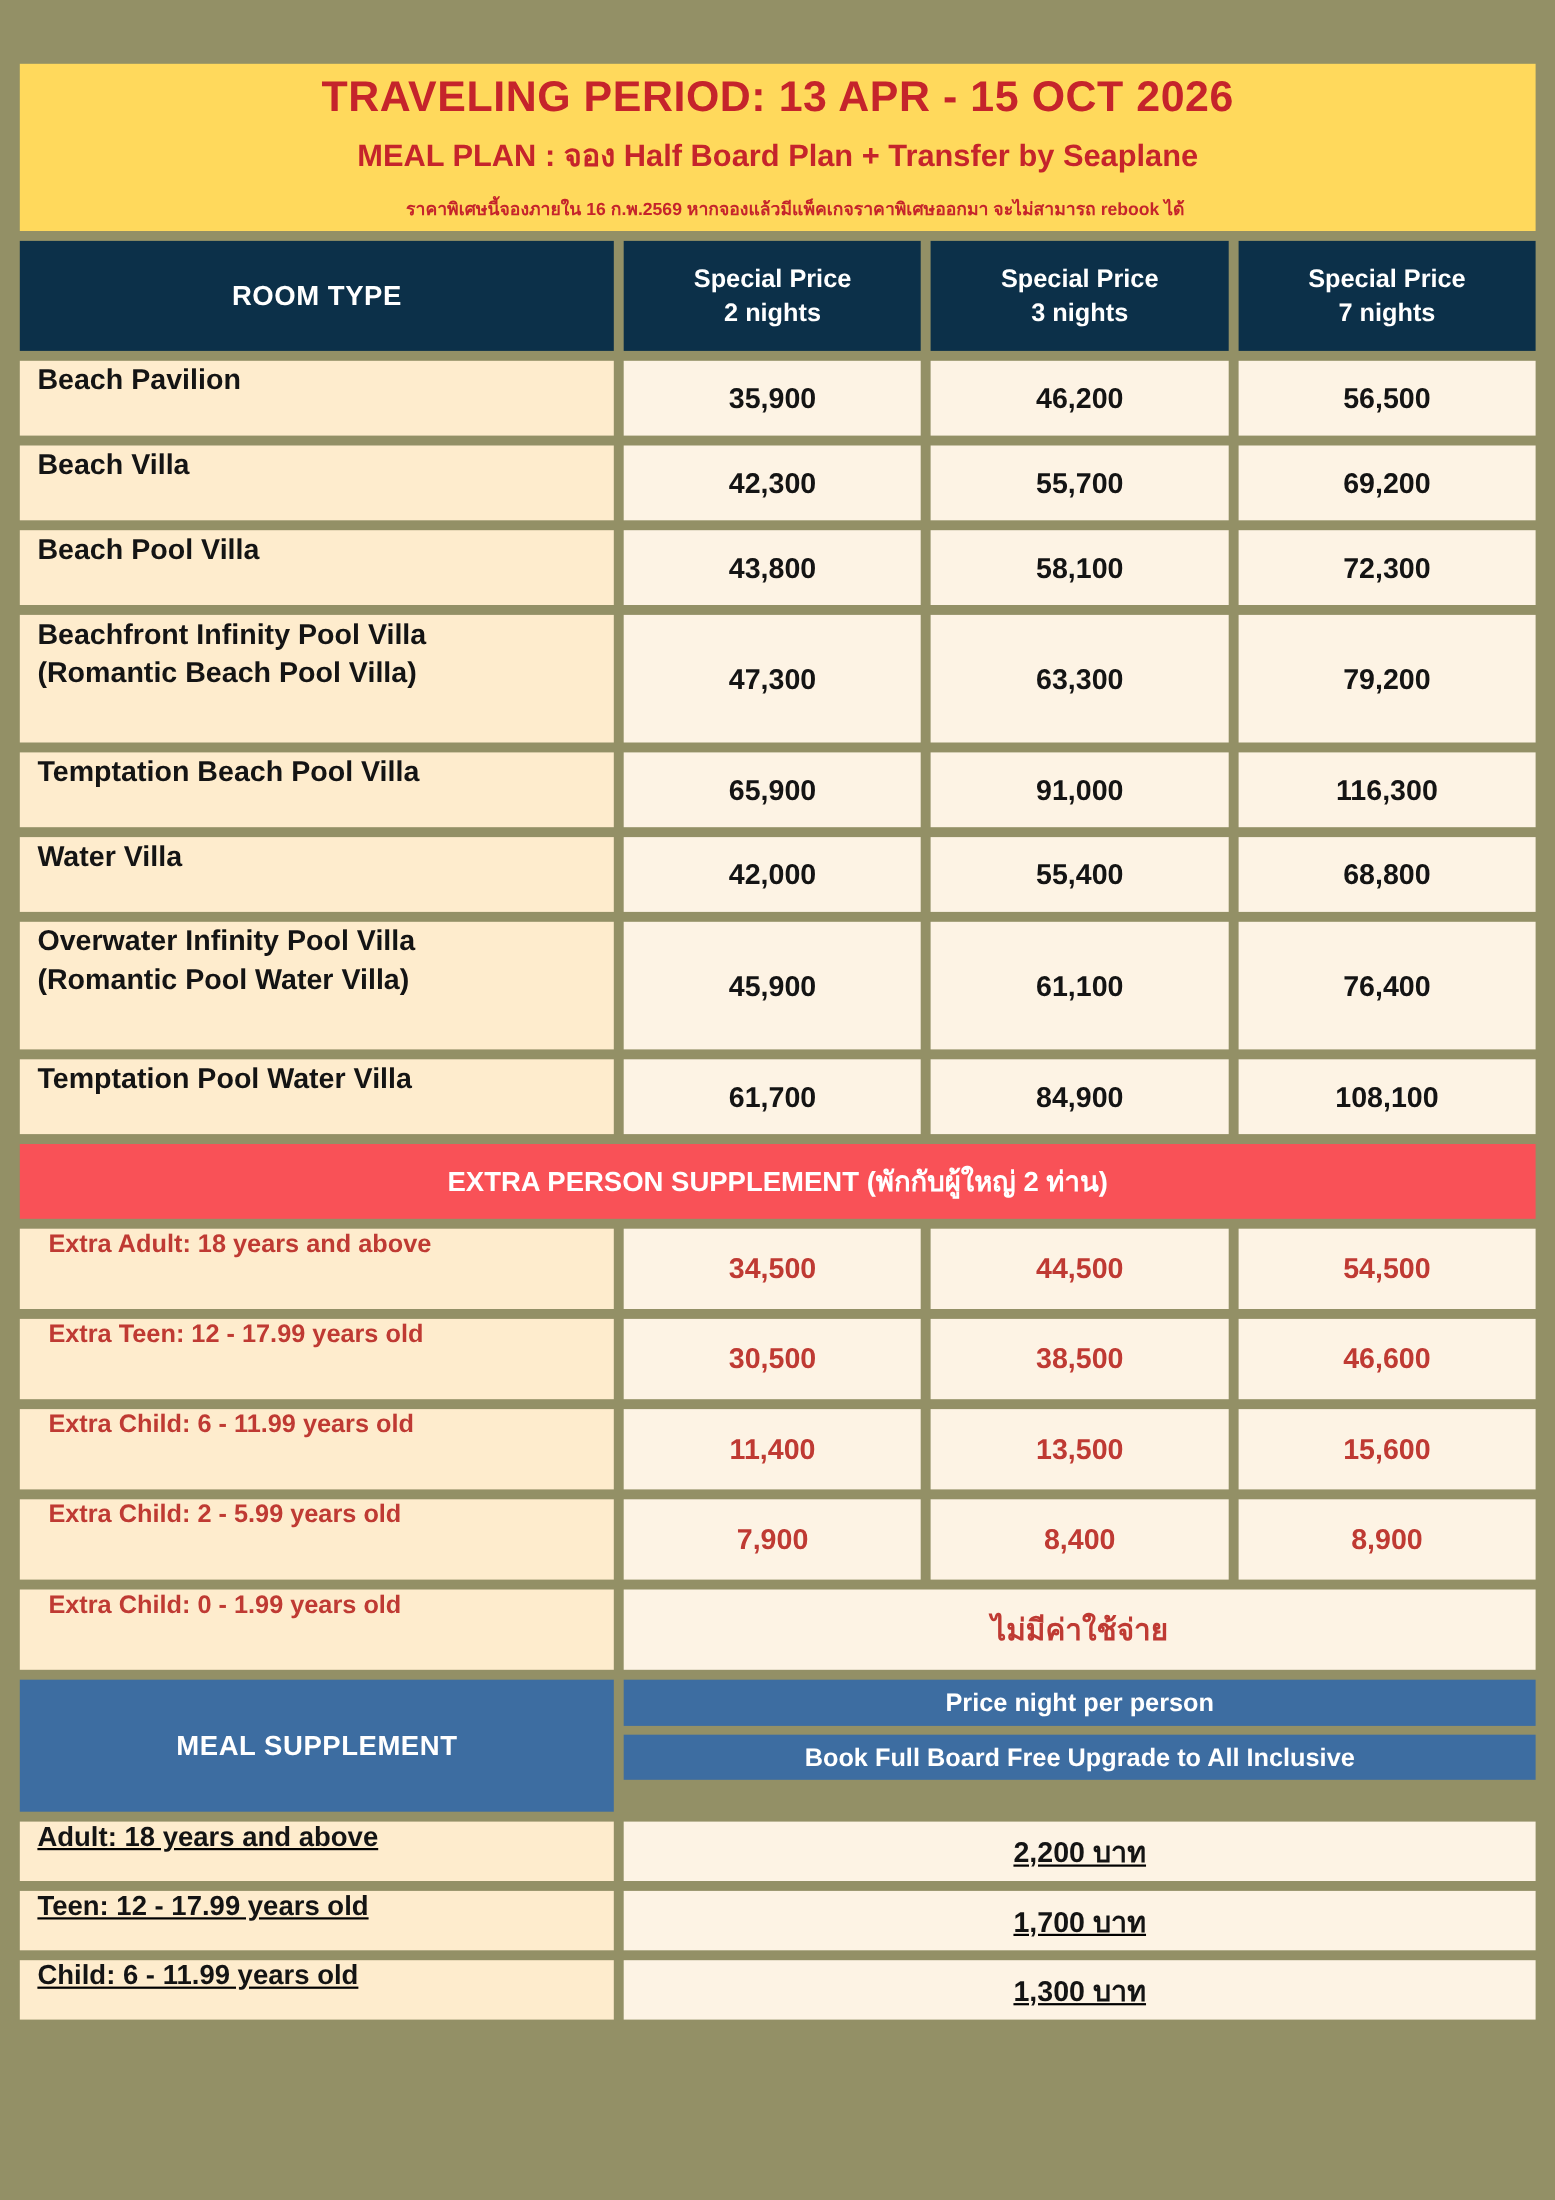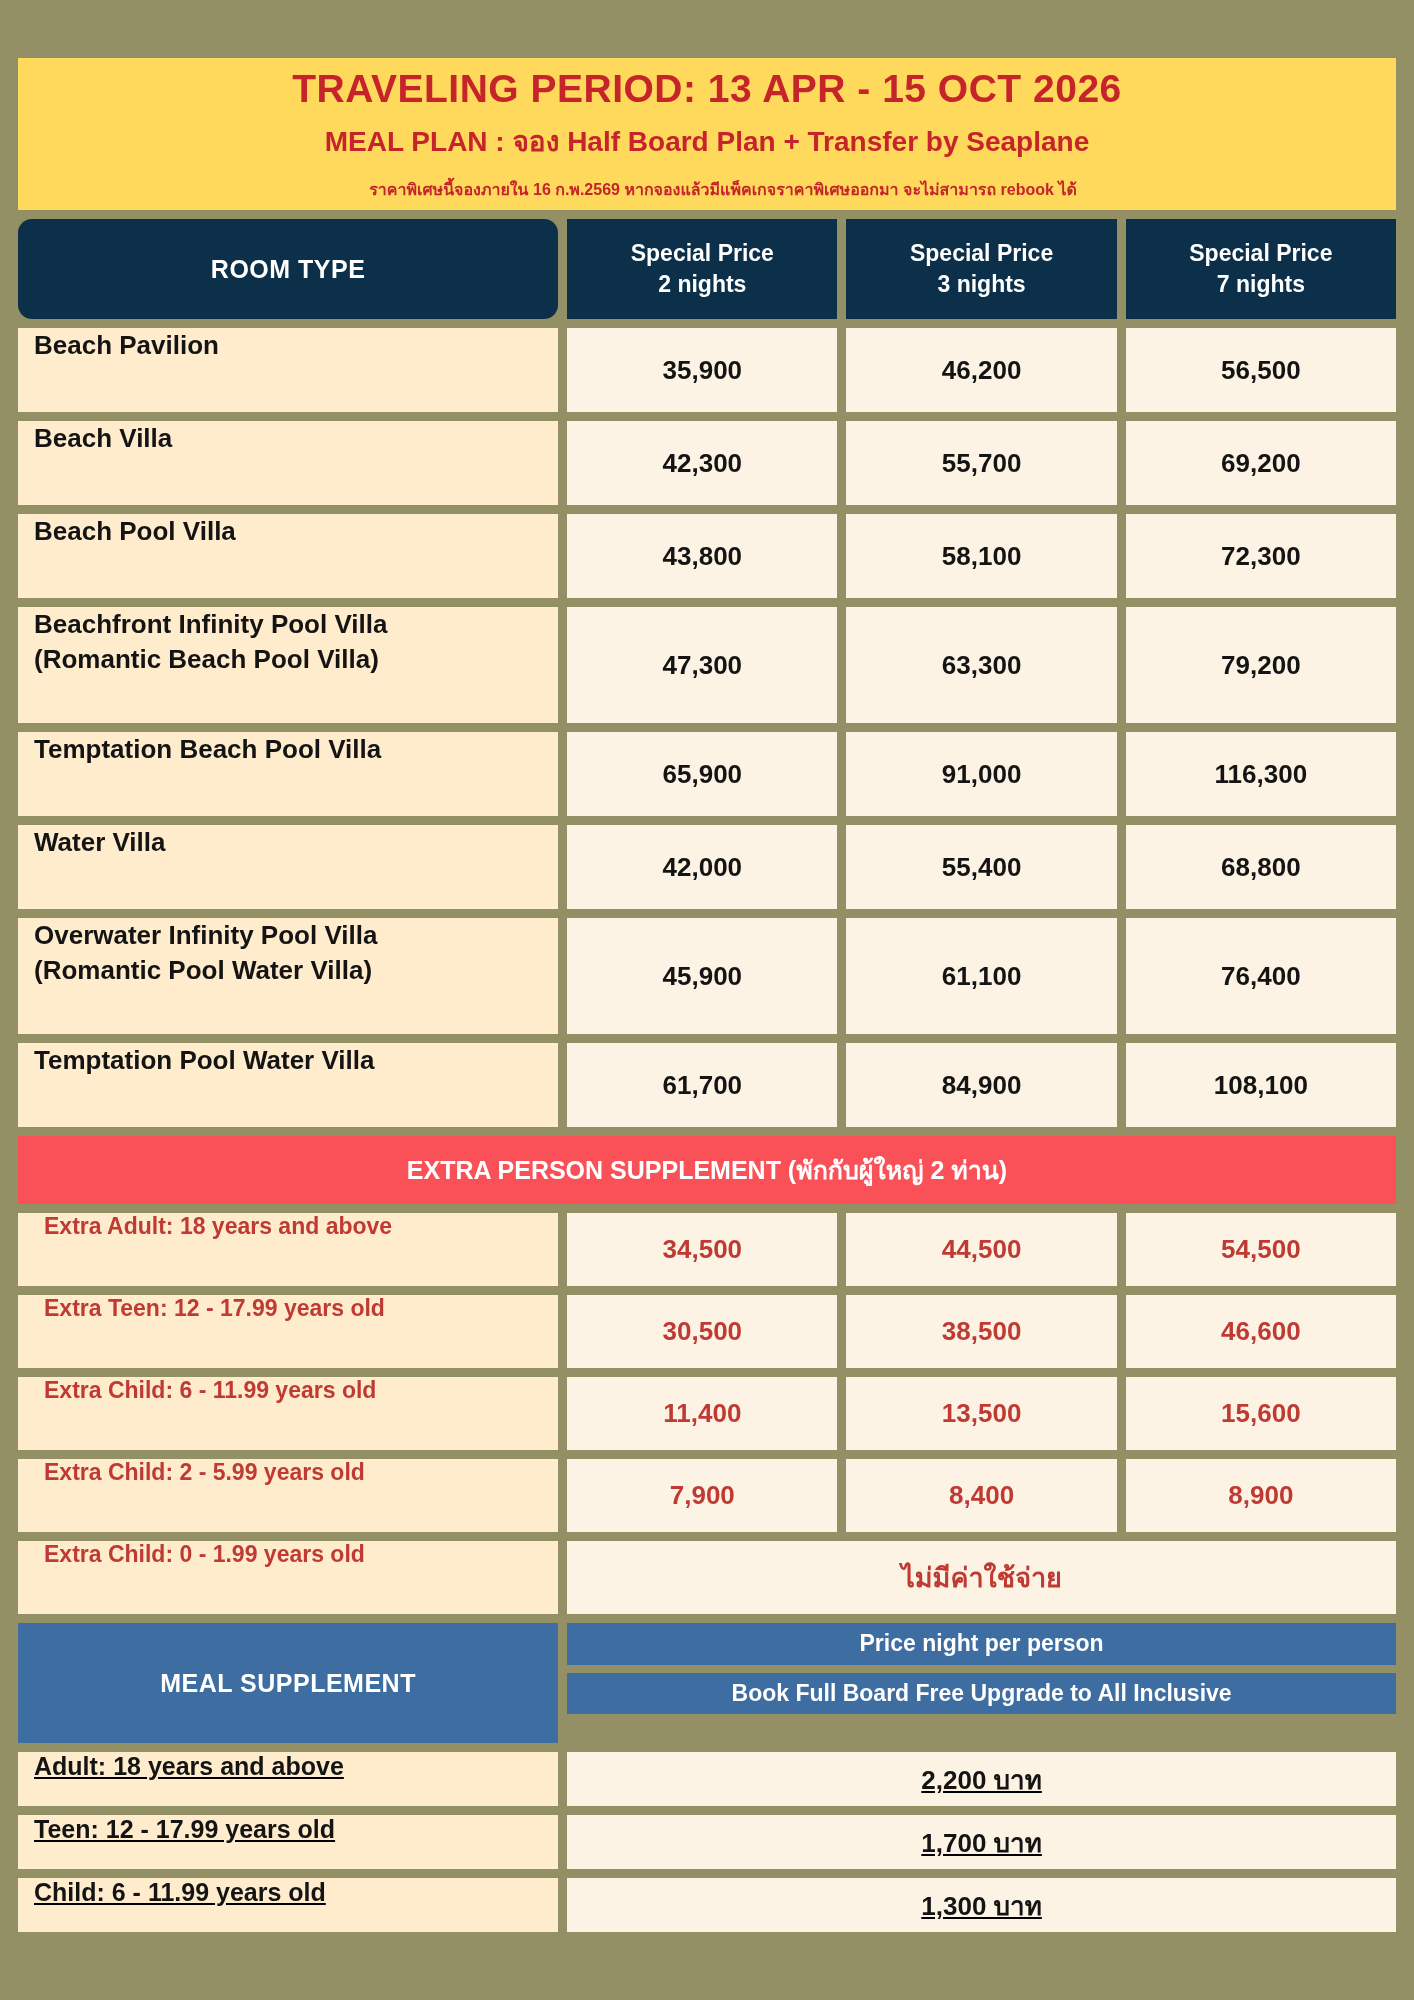--- a/index.html
+++ b/index.html
@@ -20,29 +20,29 @@
   .banner-title  { color:#c5242b; font-size:39px; font-weight:bold; letter-spacing:0.5px; }
   .banner-sub    { color:#c5242b; font-size:28px; font-weight:bold; margin-top:8px; }
   .banner-note   { color:#c5242b; font-size:16px; font-weight:700; margin-top:14px;margin-left:32px; }
 
   
   .stack { display:flex; flex-direction:column; gap:9px; margin-top:9px; }
 
   .grid4 { display:grid; grid-template-columns:39.2% 1fr 1fr 1fr; column-gap:9px; }
   .grid2 { display:grid; grid-template-columns:39.2% 1fr;          column-gap:9px; }
 
-  .h-header{ height:100px; } .h-std{ height:84px; } .h-tall{ height:116px; }
+  .h-header{ height:100px; } .h-std{ height:68px; } .h-tall{ height:116px; }
   .h-band  { height:68px; }  .h-extra{ height:73px; } .h-mealhead{ height:120px; }
   .h-meal  { height:54px;text-decoration:underline; }
 
   .cell { display:flex; align-items:center; justify-content:center; text-align:center; }
 
   .head-cell { background:#0c3049; color:#ffffff; flex-direction:column; }
   .head-cell .l1, .head-cell .l2 { font-size:23px; font-weight:bold; line-height:1.35; }
-  .room-head { font-size:25px; font-weight:bold; letter-spacing:0.5px;border-radius:14px; }
+  .room-head { font-size:25px; font-weight:bold; letter-spacing:0.5px; }
 
   .label-cell {
     background:#feeccd; justify-content:flex-start; text-align:left;
     padding-left:16px; padding-right:10px; flex-direction:column; align-items:flex-start;
   }
   .label-cell > div { width:100%; }
   .room-name { color:#141414; font-size:26px; font-weight:bold; line-height:1.35; }
   .room-sub  { color:#141414; font-size:26px; font-weight:bold; line-height:1.35; }
   .room-sub:empty { display:none; }
 

